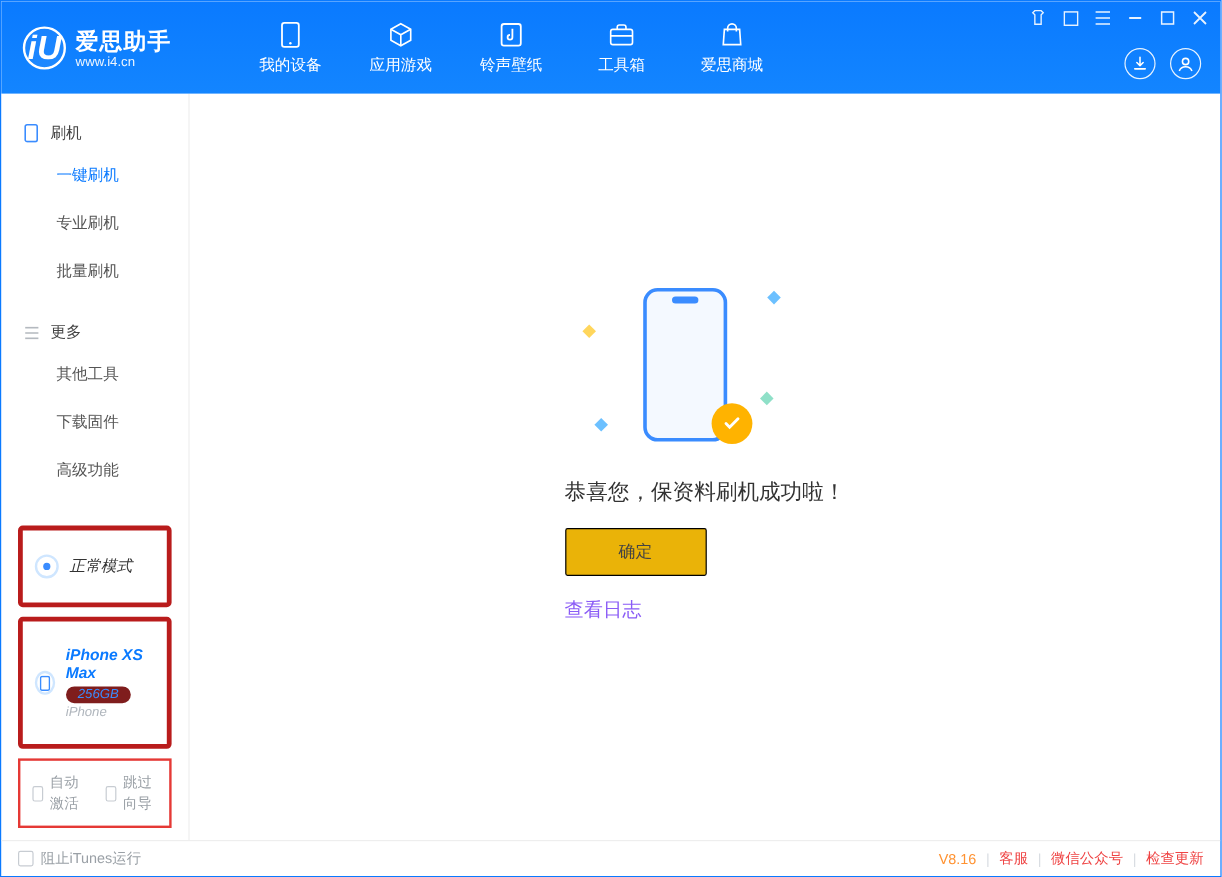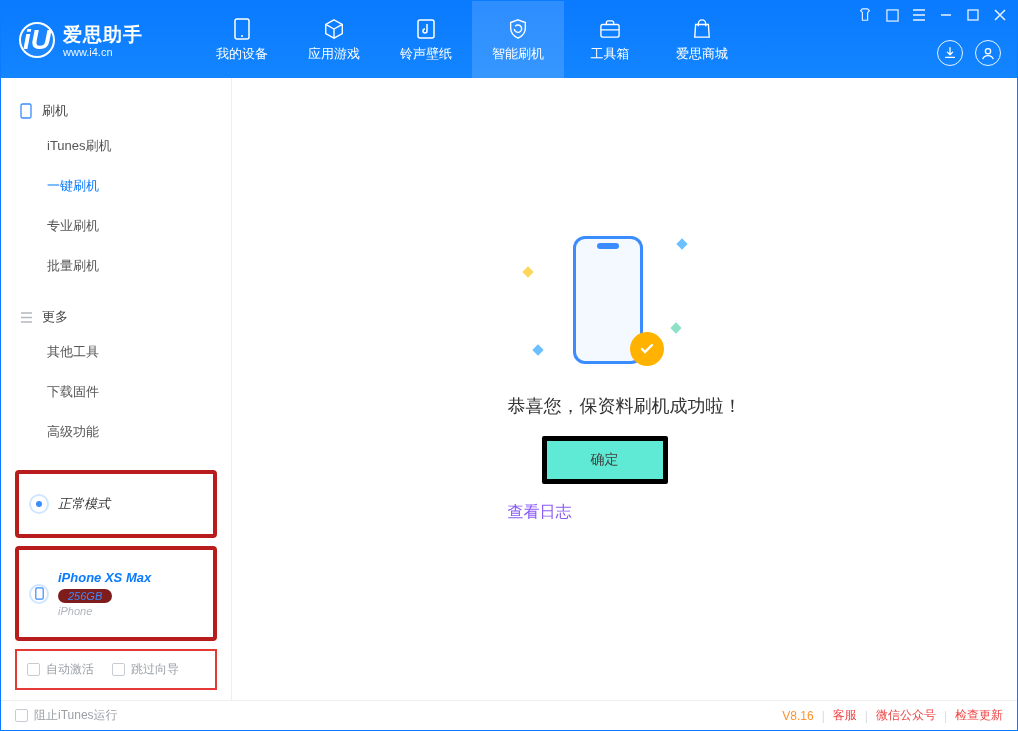--- a/index.html
+++ b/index.html
@@ -68,21 +68,21 @@
 }
 .hdr-round span {
   width: 26px; height: 26px; border: 1.5px solid rgba(255,255,255,0.9);
   border-radius: 50%; display: flex; align-items: center; justify-content: center;
   cursor: pointer;
 }
 
 
 .body { flex: 1; display: flex; min-height: 0; }
 .sidebar {
-  width: 231px;
+  width: 157px;
   border-right: 1px solid #efefef;
   display: flex; flex-direction: column;
   font-size: 13px;
 }
 .sb-scroll { flex: 1; overflow: auto; padding-top: 10px; }
 .sb-group { padding: 8px 0; }
 .sb-head {
   display: flex; align-items: center; gap: 9px;
   padding: 6px 18px; color: #444; font-size: 13px;
 }
@@ -124,22 +124,22 @@
 .main { flex:1; display:flex; align-items:center; justify-content:center; position:relative; }
 .success { display:flex; flex-direction:column; align-items:flex-start; gap:18px; margin-top:-30px;}
 .illus { width: 200px; height: 150px; position: relative; }
 .phone { position:absolute; left:65px; top:10px; width:70px; height:128px; border:3px solid #3a8cff; border-radius:12px; background:#f4f9ff;}
 .phone::before { content:""; position:absolute; top:4px; left:50%; transform:translateX(-50%); width:22px; height:6px; background:#3a8cff; border-radius:3px;}
 .chk-badge { position:absolute; right:44px; bottom:10px; width:34px; height:34px; border-radius:50%; background:#ffb300; display:flex; align-items:center; justify-content:center;}
 .spark { position:absolute; width:8px; height:8px; background:#ffd65c; transform:rotate(45deg);}
 .s1{ left:16px; top:42px;} .s2{ right:22px; top:14px; background:#6cc0ff;} .s3{ right:28px; bottom:44px; background:#8fe0c8;} .s4{ left:26px; bottom:22px; background:#6cc0ff;}
 .msg { font-size: 18px; color:#333; }
 .okbtn {
-  border:5px solid #000000; background:#5eead4; color:#444;
-  padding: 10px 44px; font-size:14px; cursor:pointer; border-radius:2px;margin-left:34px;
+  border:1px solid #000000; background:#eab308; color:#444;
+  padding: 10px 44px; font-size:14px; cursor:pointer; border-radius:2px;
 }
 .loglink { color:#8b5cf6; font-size:16px; cursor:pointer; }
 
 
 .footer {
   height: 30px; border-top:1px solid #eee;
   display:flex; align-items:center; padding: 0 14px;
   font-size:12px; color:#9aa0a6;
 }
 .footer .left { display:flex; align-items:center; gap:6px; }
@@ -179,29 +179,20 @@
       <span>应用游戏</span>
     </div>
     <div class="navtab">
       <span class="ic">
           <svg width="20" height="22" viewBox="0 0 20 22" fill="none">
             <rect x="2" y="2" width="16" height="18" rx="2" stroke="#fff" stroke-width="1.5"></rect>
             <path d="M11 6v7a2 2 0 1 1-2-2" stroke="#fff" stroke-width="1.5"></path>
           </svg>
         </span>
       <span>铃声壁纸</span>
-    </div>
-    <div class="navtab active">
-      <span class="ic">
-          <svg width="22" height="22" viewBox="0 0 24 24" fill="none">
-            <path d="M12 2l8 3v6c0 5-3.5 9-8 11-4.5-2-8-6-8-11V5l8-3z" stroke="#fff" stroke-width="1.5"></path>
-            <path d="M8 12a4 4 0 1 0 1-3" stroke="#fff" stroke-width="1.5"></path>
-          </svg>
-        </span>
-      <span>智能刷机</span>
     </div>
     <div class="navtab">
       <span class="ic">
           <svg width="22" height="20" viewBox="0 0 24 22" fill="none">
             <rect x="2" y="6" width="20" height="14" rx="2" stroke="#fff" stroke-width="1.5"></rect>
             <path d="M8 6V4a2 2 0 0 1 2-2h4a2 2 0 0 1 2 2v2M2 12h20" stroke="#fff" stroke-width="1.5"></path>
           </svg>
         </span>
       <span>工具箱</span>
     </div>
@@ -269,21 +260,20 @@
     <div class="sb-scroll">
       <div class="sb-group">
         <div class="sb-head">
           <span class="hicon">
               <svg width="12" height="16" viewBox="0 0 12 16" fill="none">
                 <rect x="1" y="1" width="10" height="14" rx="1.5" stroke="#3a8cff" stroke-width="1.3"></rect>
               </svg>
             </span>
           <span>刷机</span>
         </div>
-        <div class="sb-item">iTunes刷机</div>
         <div class="sb-item active">一键刷机</div>
         <div class="sb-item">专业刷机</div>
         <div class="sb-item">批量刷机</div>
       </div>
       <div class="sb-group">
         <div class="sb-head">
           <span class="hicon">
               <svg width="13" height="11" viewBox="0 0 13 11">
                 <path d="M1 1h11M1 5.5h11M1 10h11" stroke="#b4b9bf" stroke-width="1.3"></path>
               </svg>

